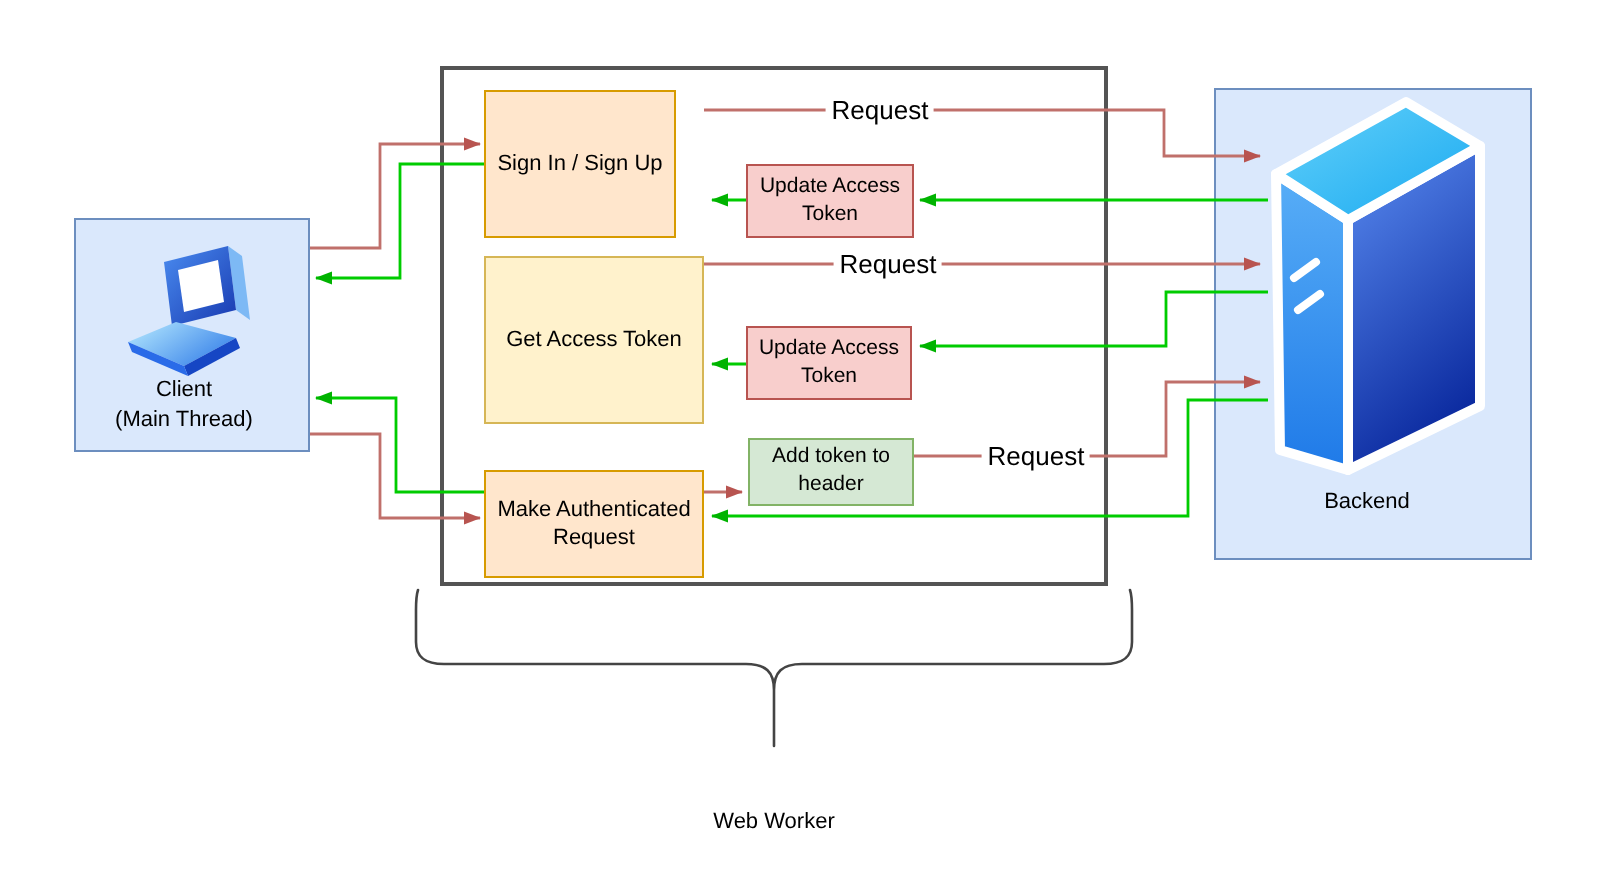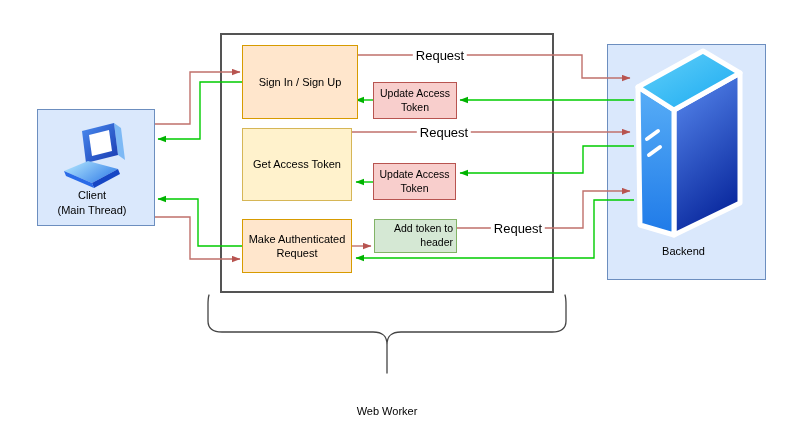--- a/index.html
+++ b/index.html
@@ -23,26 +23,26 @@
   
   .node {
     position:absolute; display:flex; align-items:center; justify-content:center;
     text-align:center; box-sizing:border-box; z-index:3; line-height:1.3;
     font-size:11px; padding:1px 3px;
   }
   .orange { background:#ffe6cc; border:1px solid #d79b00; }
   .yellow { background:#fff2cc; border:1px solid #d6b656; }
   .pink   { background:#f8cecc; border:1px solid #b85450; font-size:10.5px; }
   .greenbox { background:#d5e8d4; border:1px solid #82b366; font-size:10.5px; }
-  .n-signin { left:242px; top:45px;  width:116px; height:74px; }
-  .n-get    { left:242px; top:128px; width:110px; height:73px; }
-  .n-make   { left:242px; top:219px; width:110px; height:54px; }
+  .n-signin { left:242px; top:45px;  width:96px; height:74px; }
+  .n-get    { left:242px; top:128px; width:110px; height:84px; }
+  .n-make   { left:242px; top:235px; width:110px; height:54px; }
   .n-upd1   { left:373px; top:82px;  width:84px;  height:37px; }
   .n-upd2   { left:373px; top:163px; width:83px;  height:37px; }
-  .n-add    { left:374px; top:219px; width:83px;  height:34px;text-align:right; }
+  .n-add    { left:374px; top:219px; width:83px;  height:34px; }
   
   .laptop-svg { position:absolute; left:62px; top:121px; width:66px; height:68px; z-index:3; }
   .server-svg { position:absolute; left:630px; top:46px; width:118px; height:200px; z-index:3; }
   
   .client-text {
     position:absolute; left:37px; top:188px; width:110px; text-align:center;
     font-size:11px; line-height:1.35; z-index:3;
   }
   .backend-label {
     position:absolute; left:607px; top:245px; width:153px; text-align:center;

